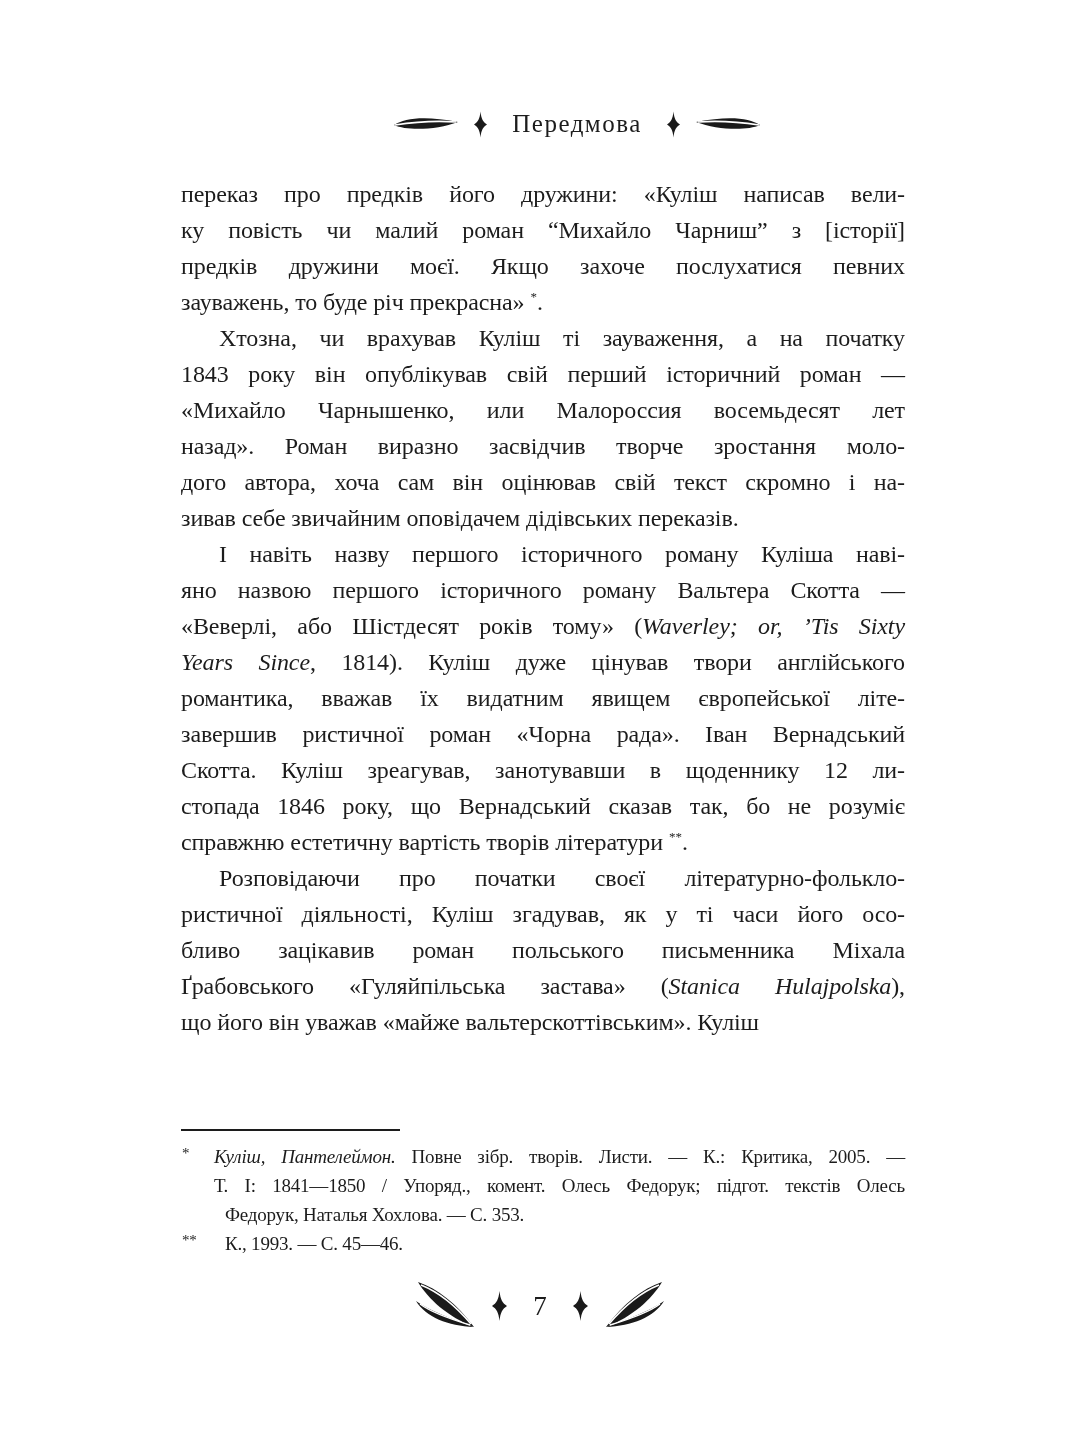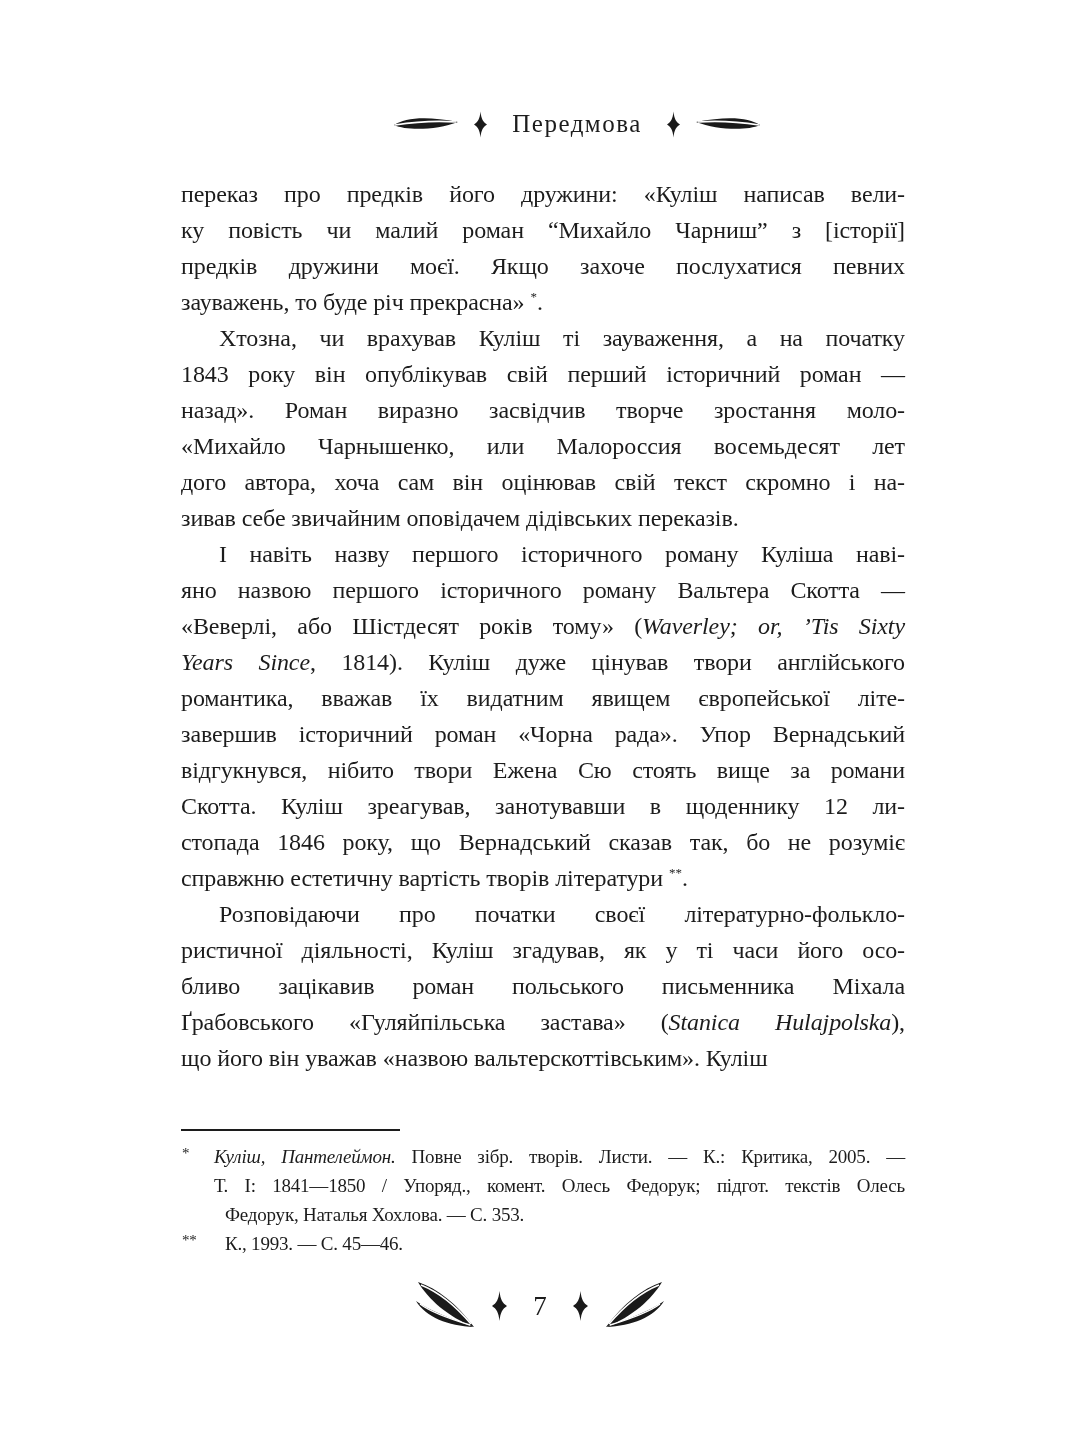--- a/index.html
+++ b/index.html
@@ -77,43 +77,42 @@
   <div class="body-text">
       <div>
         <div class="line"><span>переказ про предків його дружини: «Куліш написав вели-</span></div>
         <div class="line"><span>ку повість чи малий роман “Михайло Чарниш” з [історії]</span></div>
         <div class="line"><span>предків дружини моєї. Якщо захоче послухатися певних</span></div>
         <div class="line last"><span>зауважень, то буде річ прекрасна»</span><span> </span><sup class="sup">*</sup><span>.</span></div>
       </div>
       <div>
         <div class="line indent"><span>Хтозна, чи врахував Куліш ті зауваження, а на початку</span></div>
         <div class="line"><span>1843 року він опублікував свій перший історичний роман —</span></div>
+        <div class="line"><span>«Михайло Чарнышенко, или Малороссия восемьдесят лет</span></div>
         <div class="line"><span>назад». Роман виразно засвідчив творче зростання моло-</span></div>
-        <div class="line"><span>«Михайло Чарнышенко, или Малороссия восемьдесят лет</span></div>
         <div class="line"><span>дого автора, хоча сам він оцінював свій текст скромно і на-</span></div>
         <div class="line last"><span>зивав себе звичайним оповідачем дідівських переказів.</span></div>
       </div>
       <div>
         <div class="line indent"><span>І навіть назву першого історичного роману Куліша наві-</span></div>
         <div class="line"><span>яно назвою першого історичного роману Вальтера Скотта —</span></div>
         <div class="line"><span>«Веверлі, або Шістдесят років тому» (</span><span class="it">Waverley; or, ’Tis Sixty</span></div>
         <div class="line"><span class="it">Years Since</span><span>, 1814). Куліш дуже цінував твори англійського</span></div>
         <div class="line"><span>романтика, вважав їх видатним явищем європейської літе-</span></div>
-        <div class="line"><span>завершив історичний роман «Чорна рада». Упор Вернадський</span></div>
-        <div class="line"><span>відгукнувся, нібито твори Ежена Сю стоять вище за романи</span></div>
+        <div class="line"><span>завершив ристичної роман «Чорна рада». Іван Вернадський</span></div>
         <div class="line"><span>Скотта. Куліш зреагував, занотувавши в щоденнику 12 ли-</span></div>
         <div class="line"><span>стопада 1846 року, що Вернадський сказав так, бо не розуміє</span></div>
         <div class="line last"><span>справжню естетичну вартість творів літератури</span><span> </span><sup class="sup">**</sup><span>.</span></div>
       </div>
       <div>
         <div class="line indent"><span>Розповідаючи про початки своєї літературно-фолькло-</span></div>
         <div class="line"><span>ристичної діяльності, Куліш згадував, як у ті часи його осо-</span></div>
         <div class="line"><span>бливо зацікавив роман польського письменника Міхала</span></div>
         <div class="line"><span>Ґрабовського «Гуляйпільська застава» (</span><span class="it">Stanica Hulajpolska</span><span>),</span></div>
-        <div class="line last"><span>що його він уважав «назвою вальтерскоттівським». Куліш</span></div>
+        <div class="line last"><span>що його він уважав «майже вальтерскоттівським». Куліш</span></div>
       </div>
     </div>
 
   <div class="footnote-rule"></div>
 
   <div class="footnotes">
       <div class="footnote">
         <span class="fn-marker">*</span>
         <div class="fn-line"><span class="it">Куліш, Пантелеймон.</span><span> Повне зібр. творів. Листи. — К.: Критика, 2005. —</span></div>
         <div class="fn-line"><span>Т. І: 1841—1850 / Упоряд., комент. Олесь Федорук; підгот. текстів Олесь</span></div>

